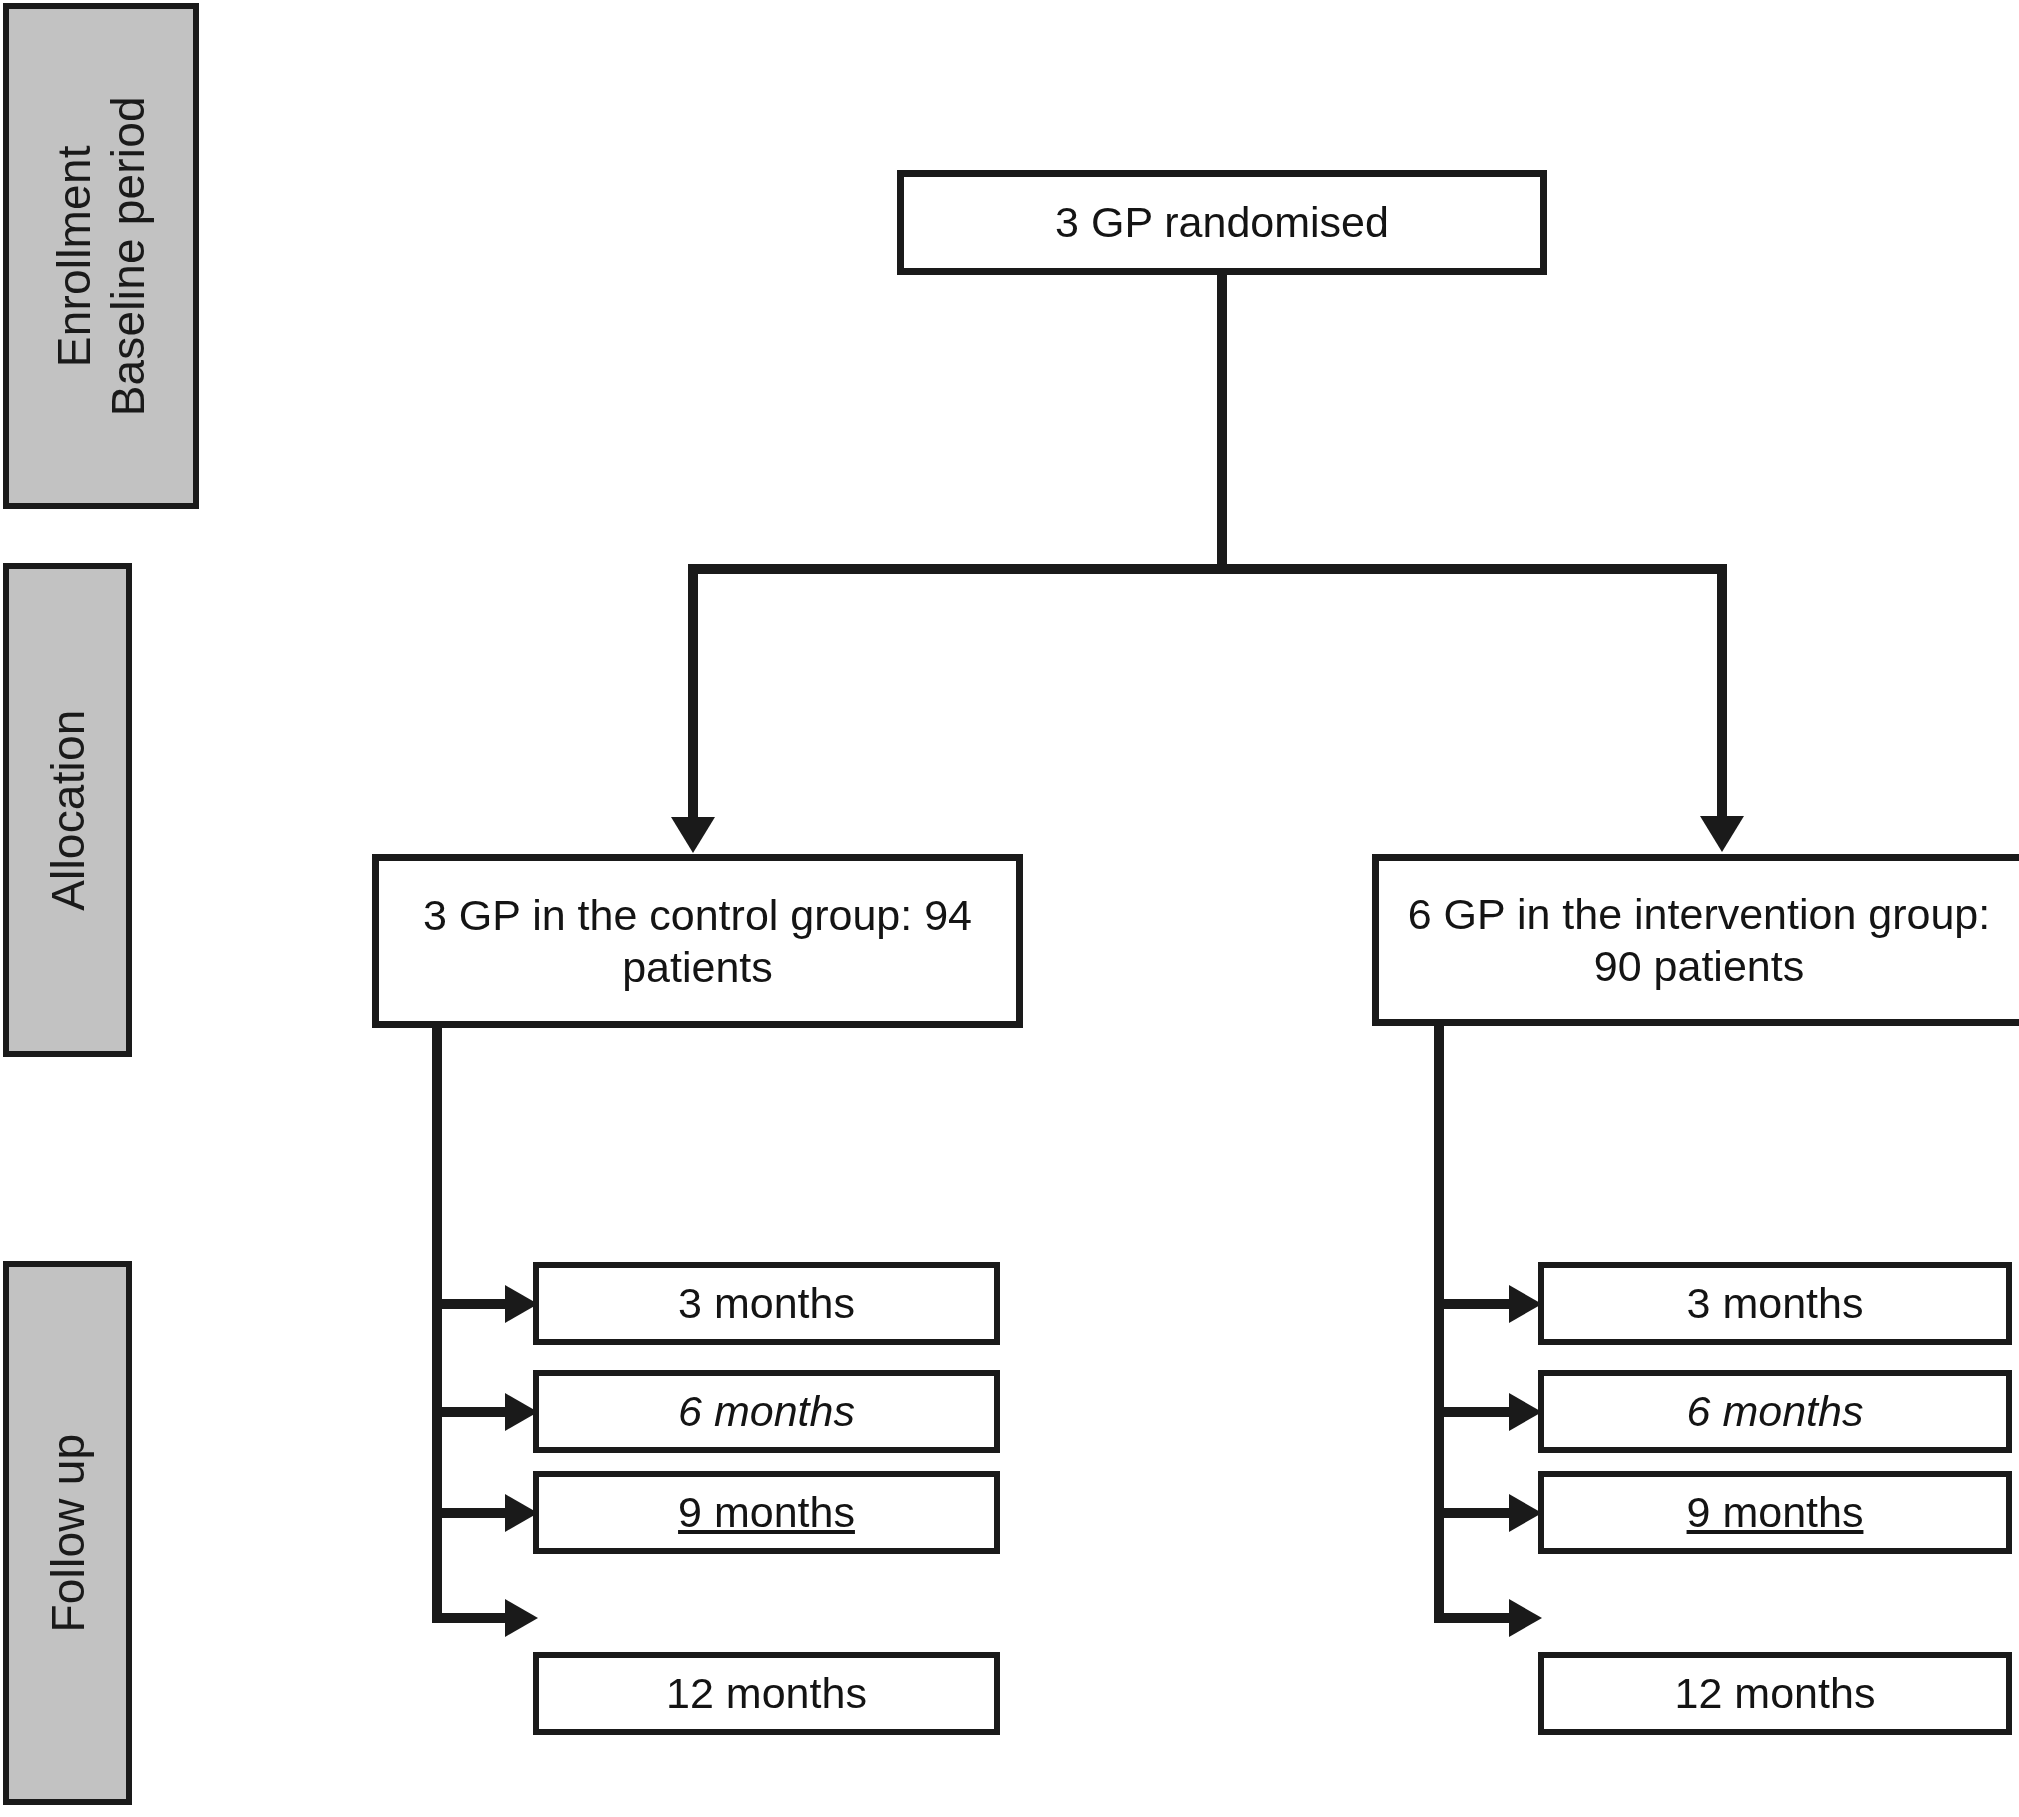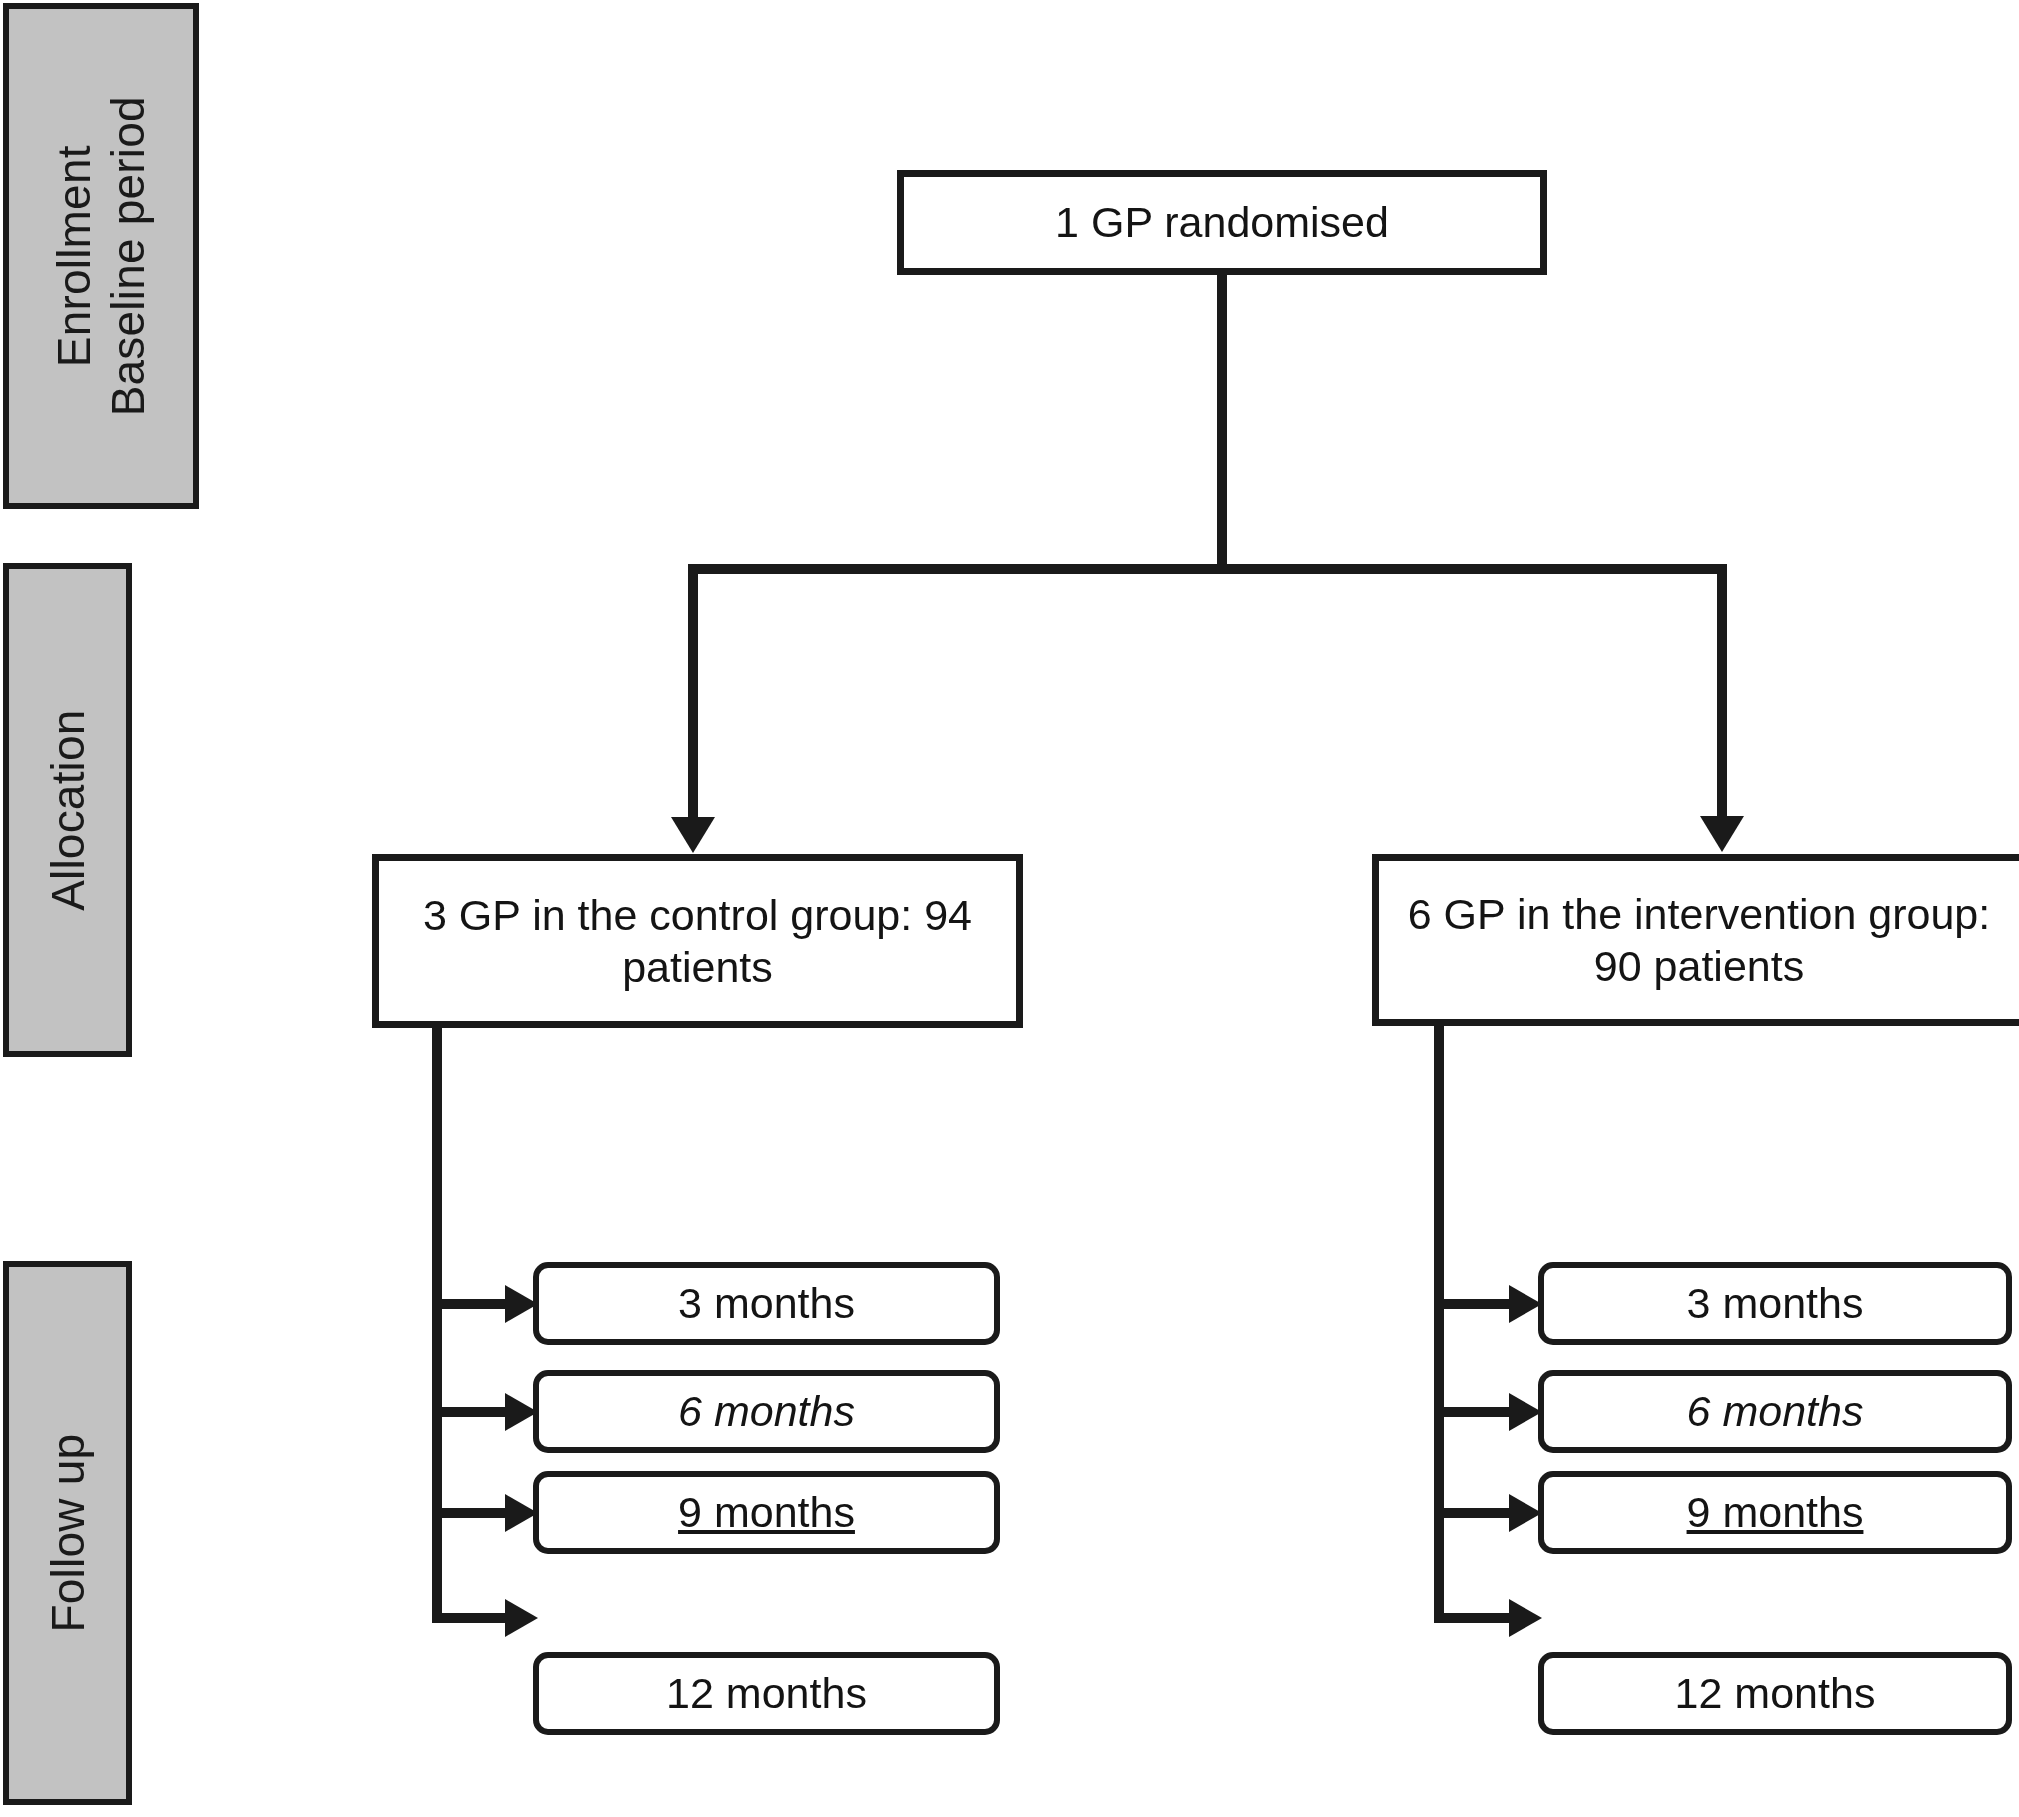--- a/index.html
+++ b/index.html
@@ -48,21 +48,21 @@
     border: 7.7px solid #1a1a1a;
     box-sizing: border-box;
     display: flex;
     align-items: center;
     justify-content: center;
     text-align: center;
     color: #141414;
     font-size: 43px;
     line-height: 1.22;
   }
-  .node.small { border-width: 6.9px; font-size: 43px; border-radius: 15px; }
+  .node.small { border-width: 6.9px; font-size: 43px; }
 
   #node-randomised {
     left: 897px; top: 170px; width: 650px; height: 105px;
   }
   #node-control {
     left: 372px; top: 854px; width: 651px; height: 174px;
   }
   #node-intervention {
     left: 1372px; top: 854px; width: 654px; height: 172px;
   }
@@ -174,21 +174,21 @@
   <div class="arrow-right ar-left  ar-r1"></div>
   <div class="arrow-right ar-left  ar-r2"></div>
   <div class="arrow-right ar-left  ar-r3"></div>
   <div class="arrow-right ar-left  ar-r4"></div>
 
   <div class="arrow-right ar-right ar-r1"></div>
   <div class="arrow-right ar-right ar-r2"></div>
   <div class="arrow-right ar-right ar-r3"></div>
   <div class="arrow-right ar-right ar-r4"></div>
 
-  <div class="node" id="node-randomised">1 GP randomised</div>
+  <div class="node" id="node-randomised">3 GP randomised</div>
 
   <div class="node" id="node-control">3 GP in the control group: 94 patients</div>
 
   <div class="node" id="node-intervention">6 GP in the intervention group: 90 patients</div>
 
   <div class="node small fu-left fu-r1">3 months</div>
   <div class="node small fu-left fu-r2">6 months</div>
   <div class="node small fu-left fu-r3">9 months</div>
   <div class="node small fu-left fu-r4">12 months</div>
 

